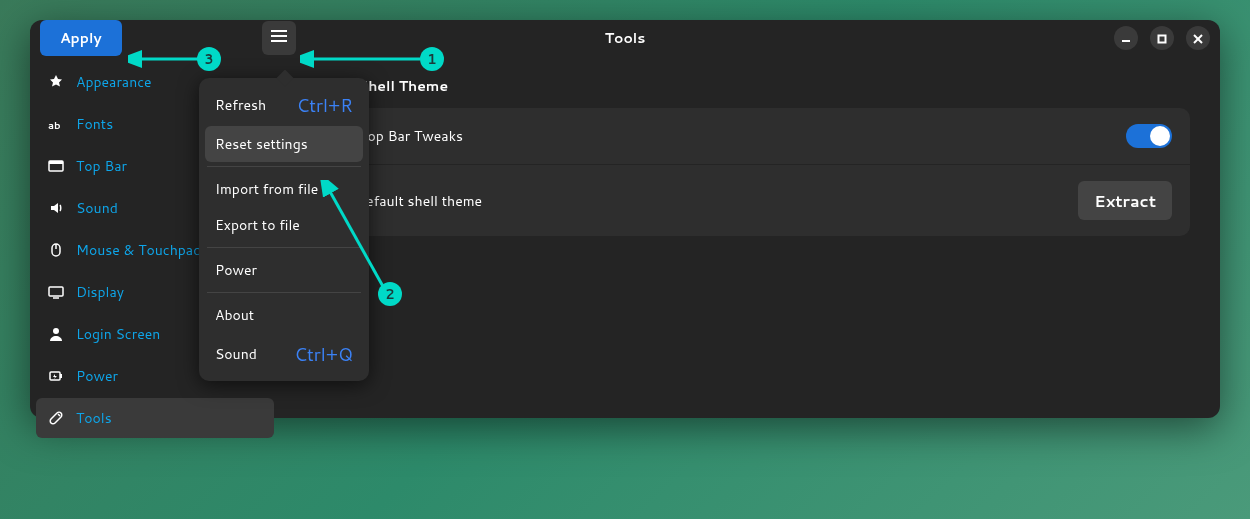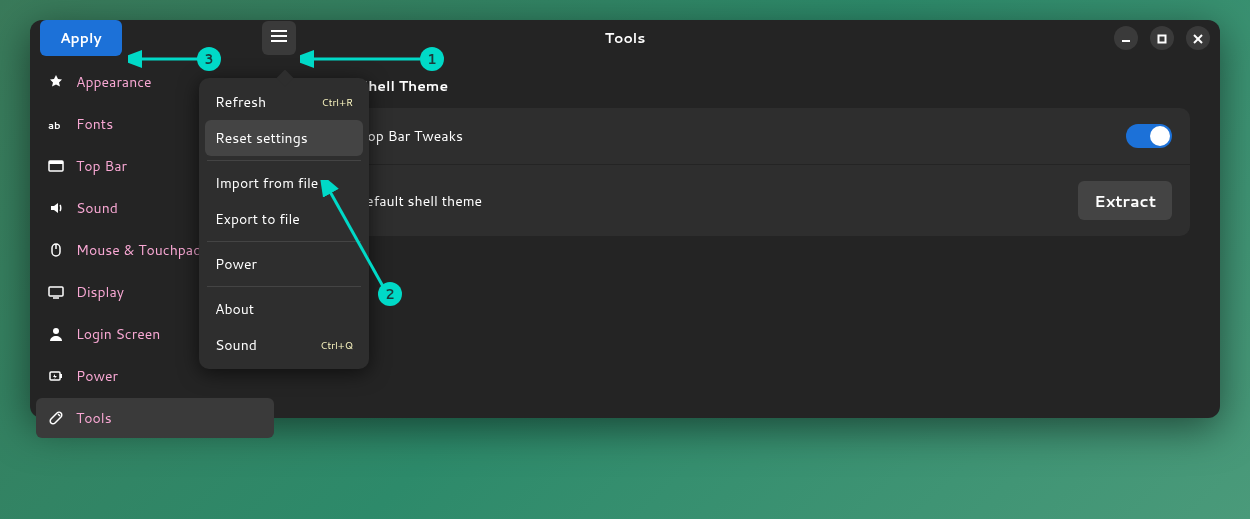--- a/index.html
+++ b/index.html
@@ -95,21 +95,21 @@
       display: flex;
       flex-direction: column;
       gap: 2px;
     }
     .sidebar-item {
       display: flex;
       align-items: center;
       gap: 12px;
       padding: 10px 12px;
       border-radius: 6px;
-      color: #f9a8d4;
+      color: #0ea5e9;
       font-size: 14px;
       cursor: pointer;
     }
     .sidebar-item.active {
       background: #3a3a3a;
     }
     .sidebar-item .icon {
       width: 16px;
       height: 16px;
       display: flex;
@@ -201,22 +201,22 @@
       padding: 8px 10px;
       border-radius: 6px;
       color: #fff;
       font-size: 14px;
       cursor: pointer;
     }
     .menu-item.highlighted {
       background: #444;
     }
     .menu-accel {
-      color: #fef9c3;
-      font-size: 10px;
+      color: #3b82f6;
+      font-size: 18px;
     }
     .menu-sep {
       height: 1px;
       background: #444;
       margin: 4px 2px;
     }
     .annotation {
       position: absolute;
       z-index: 200;
       pointer-events: none;

